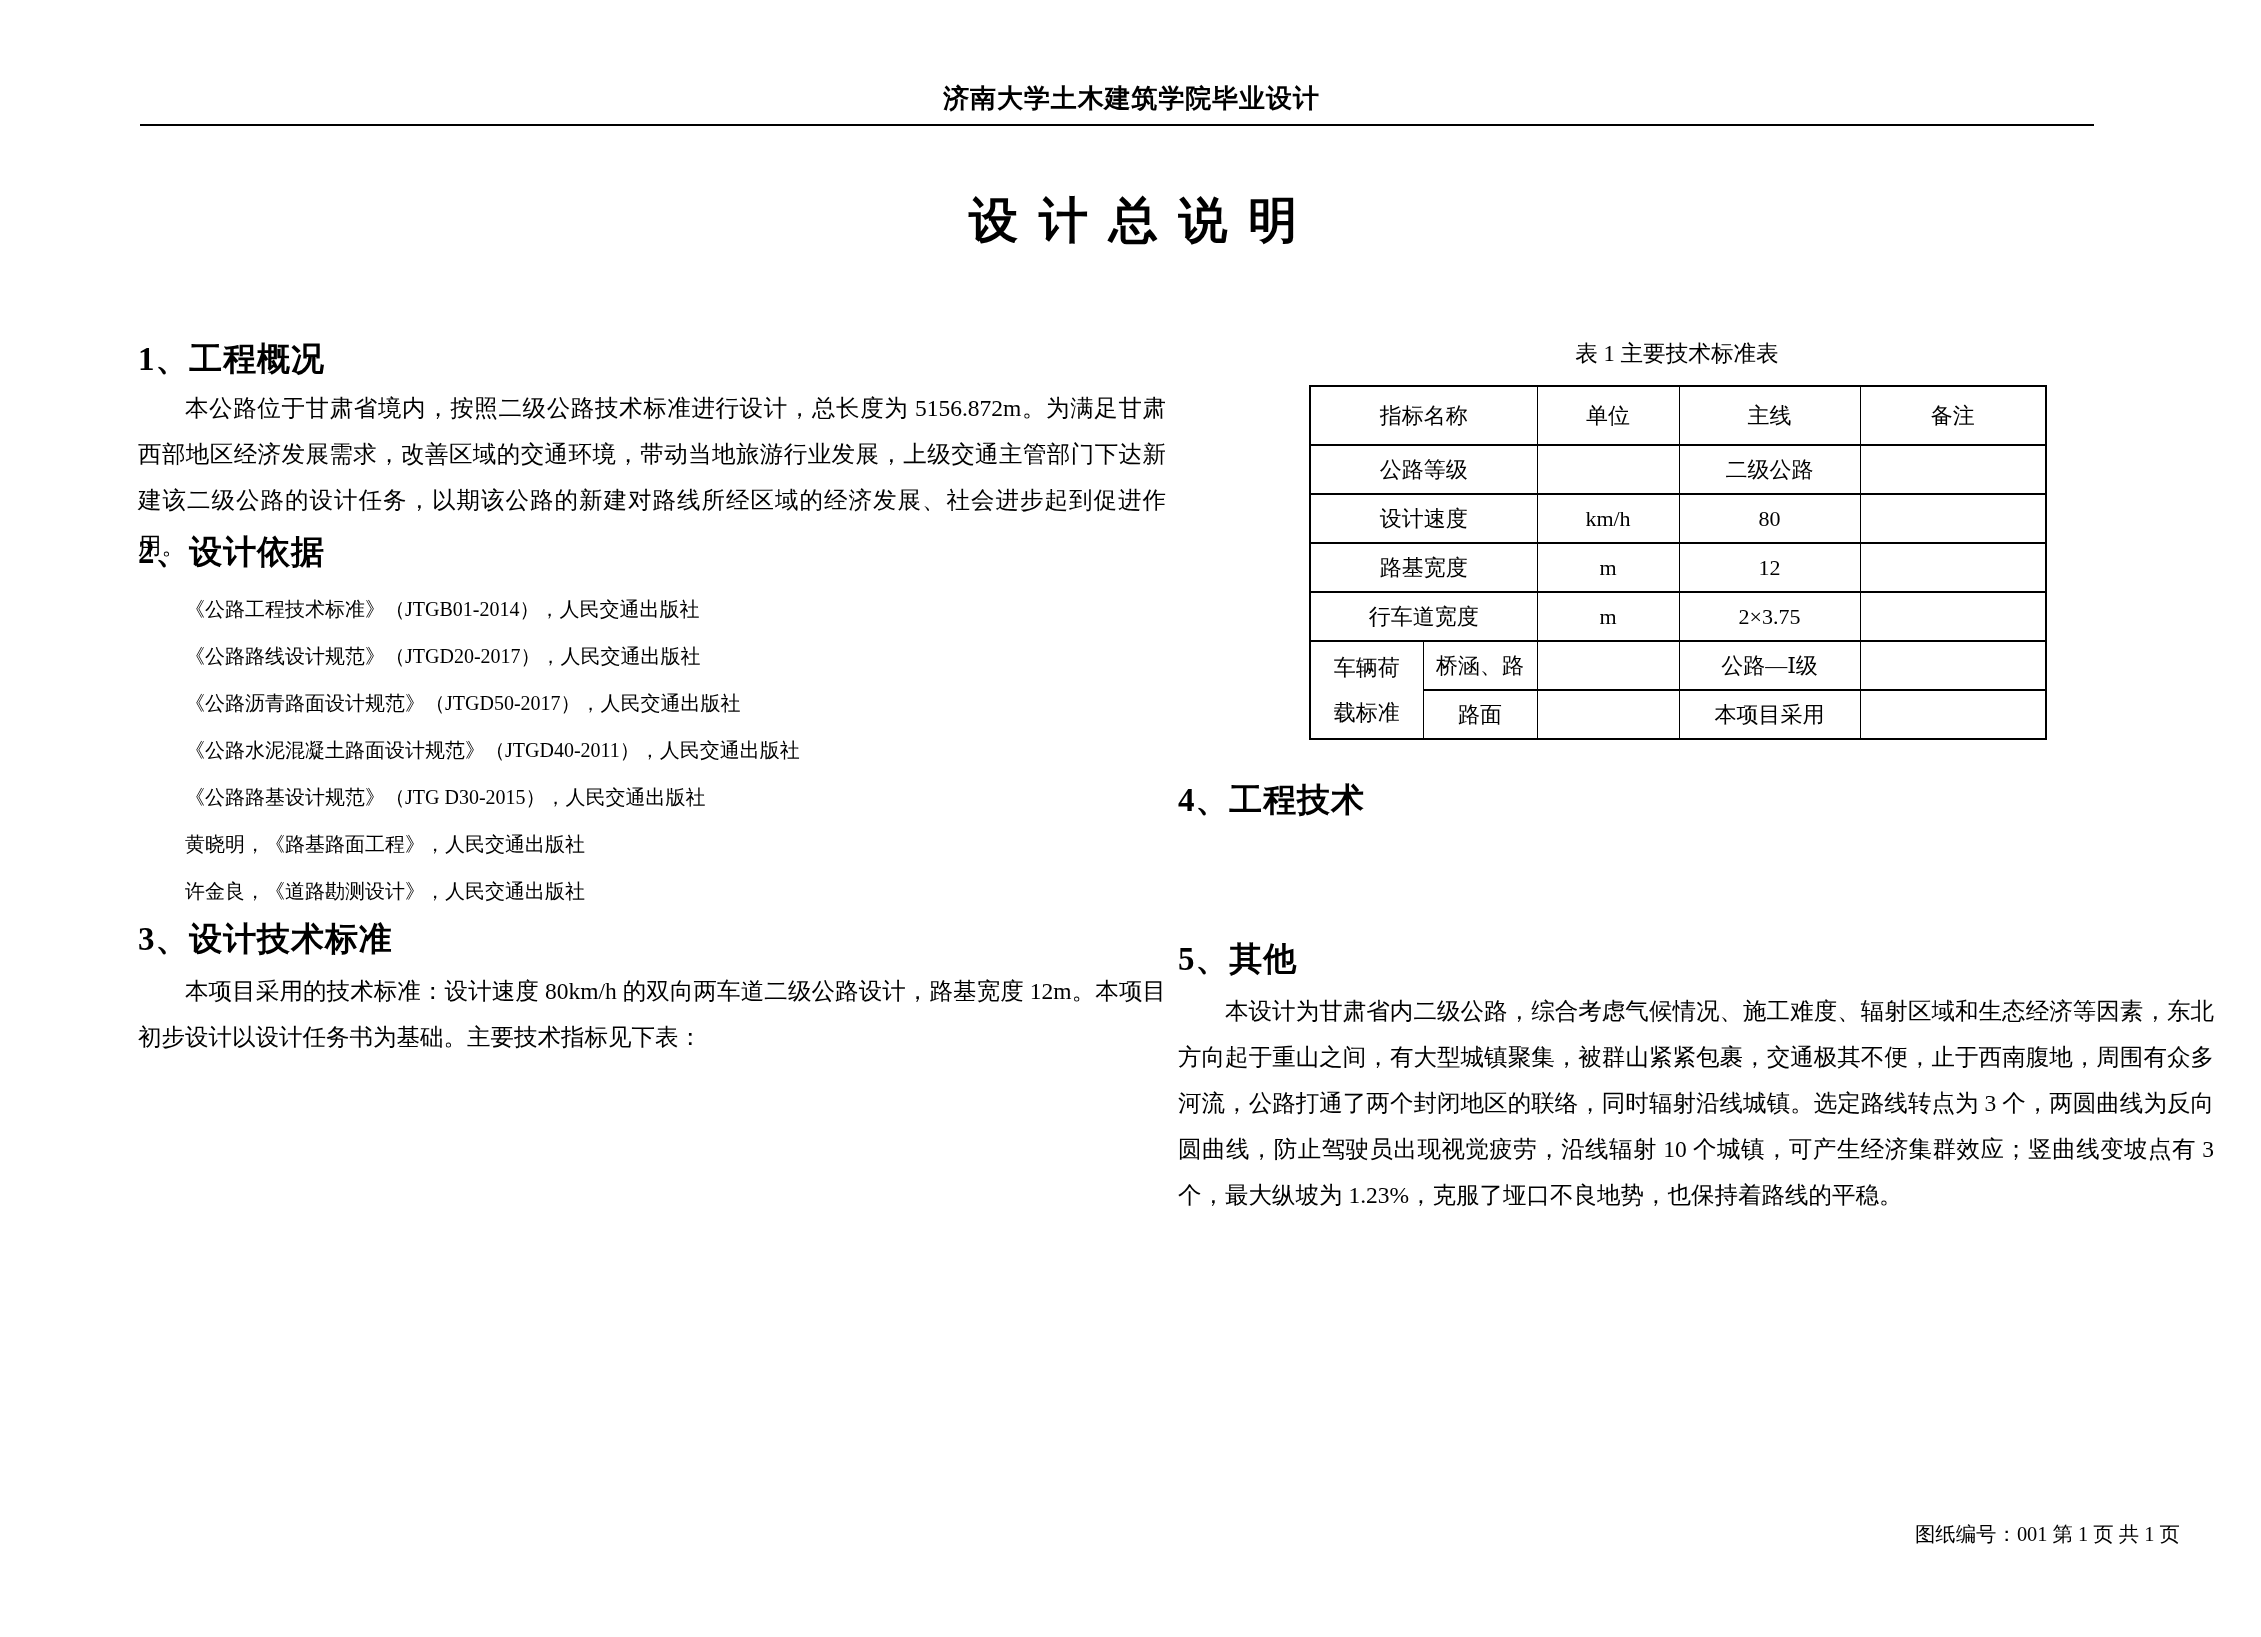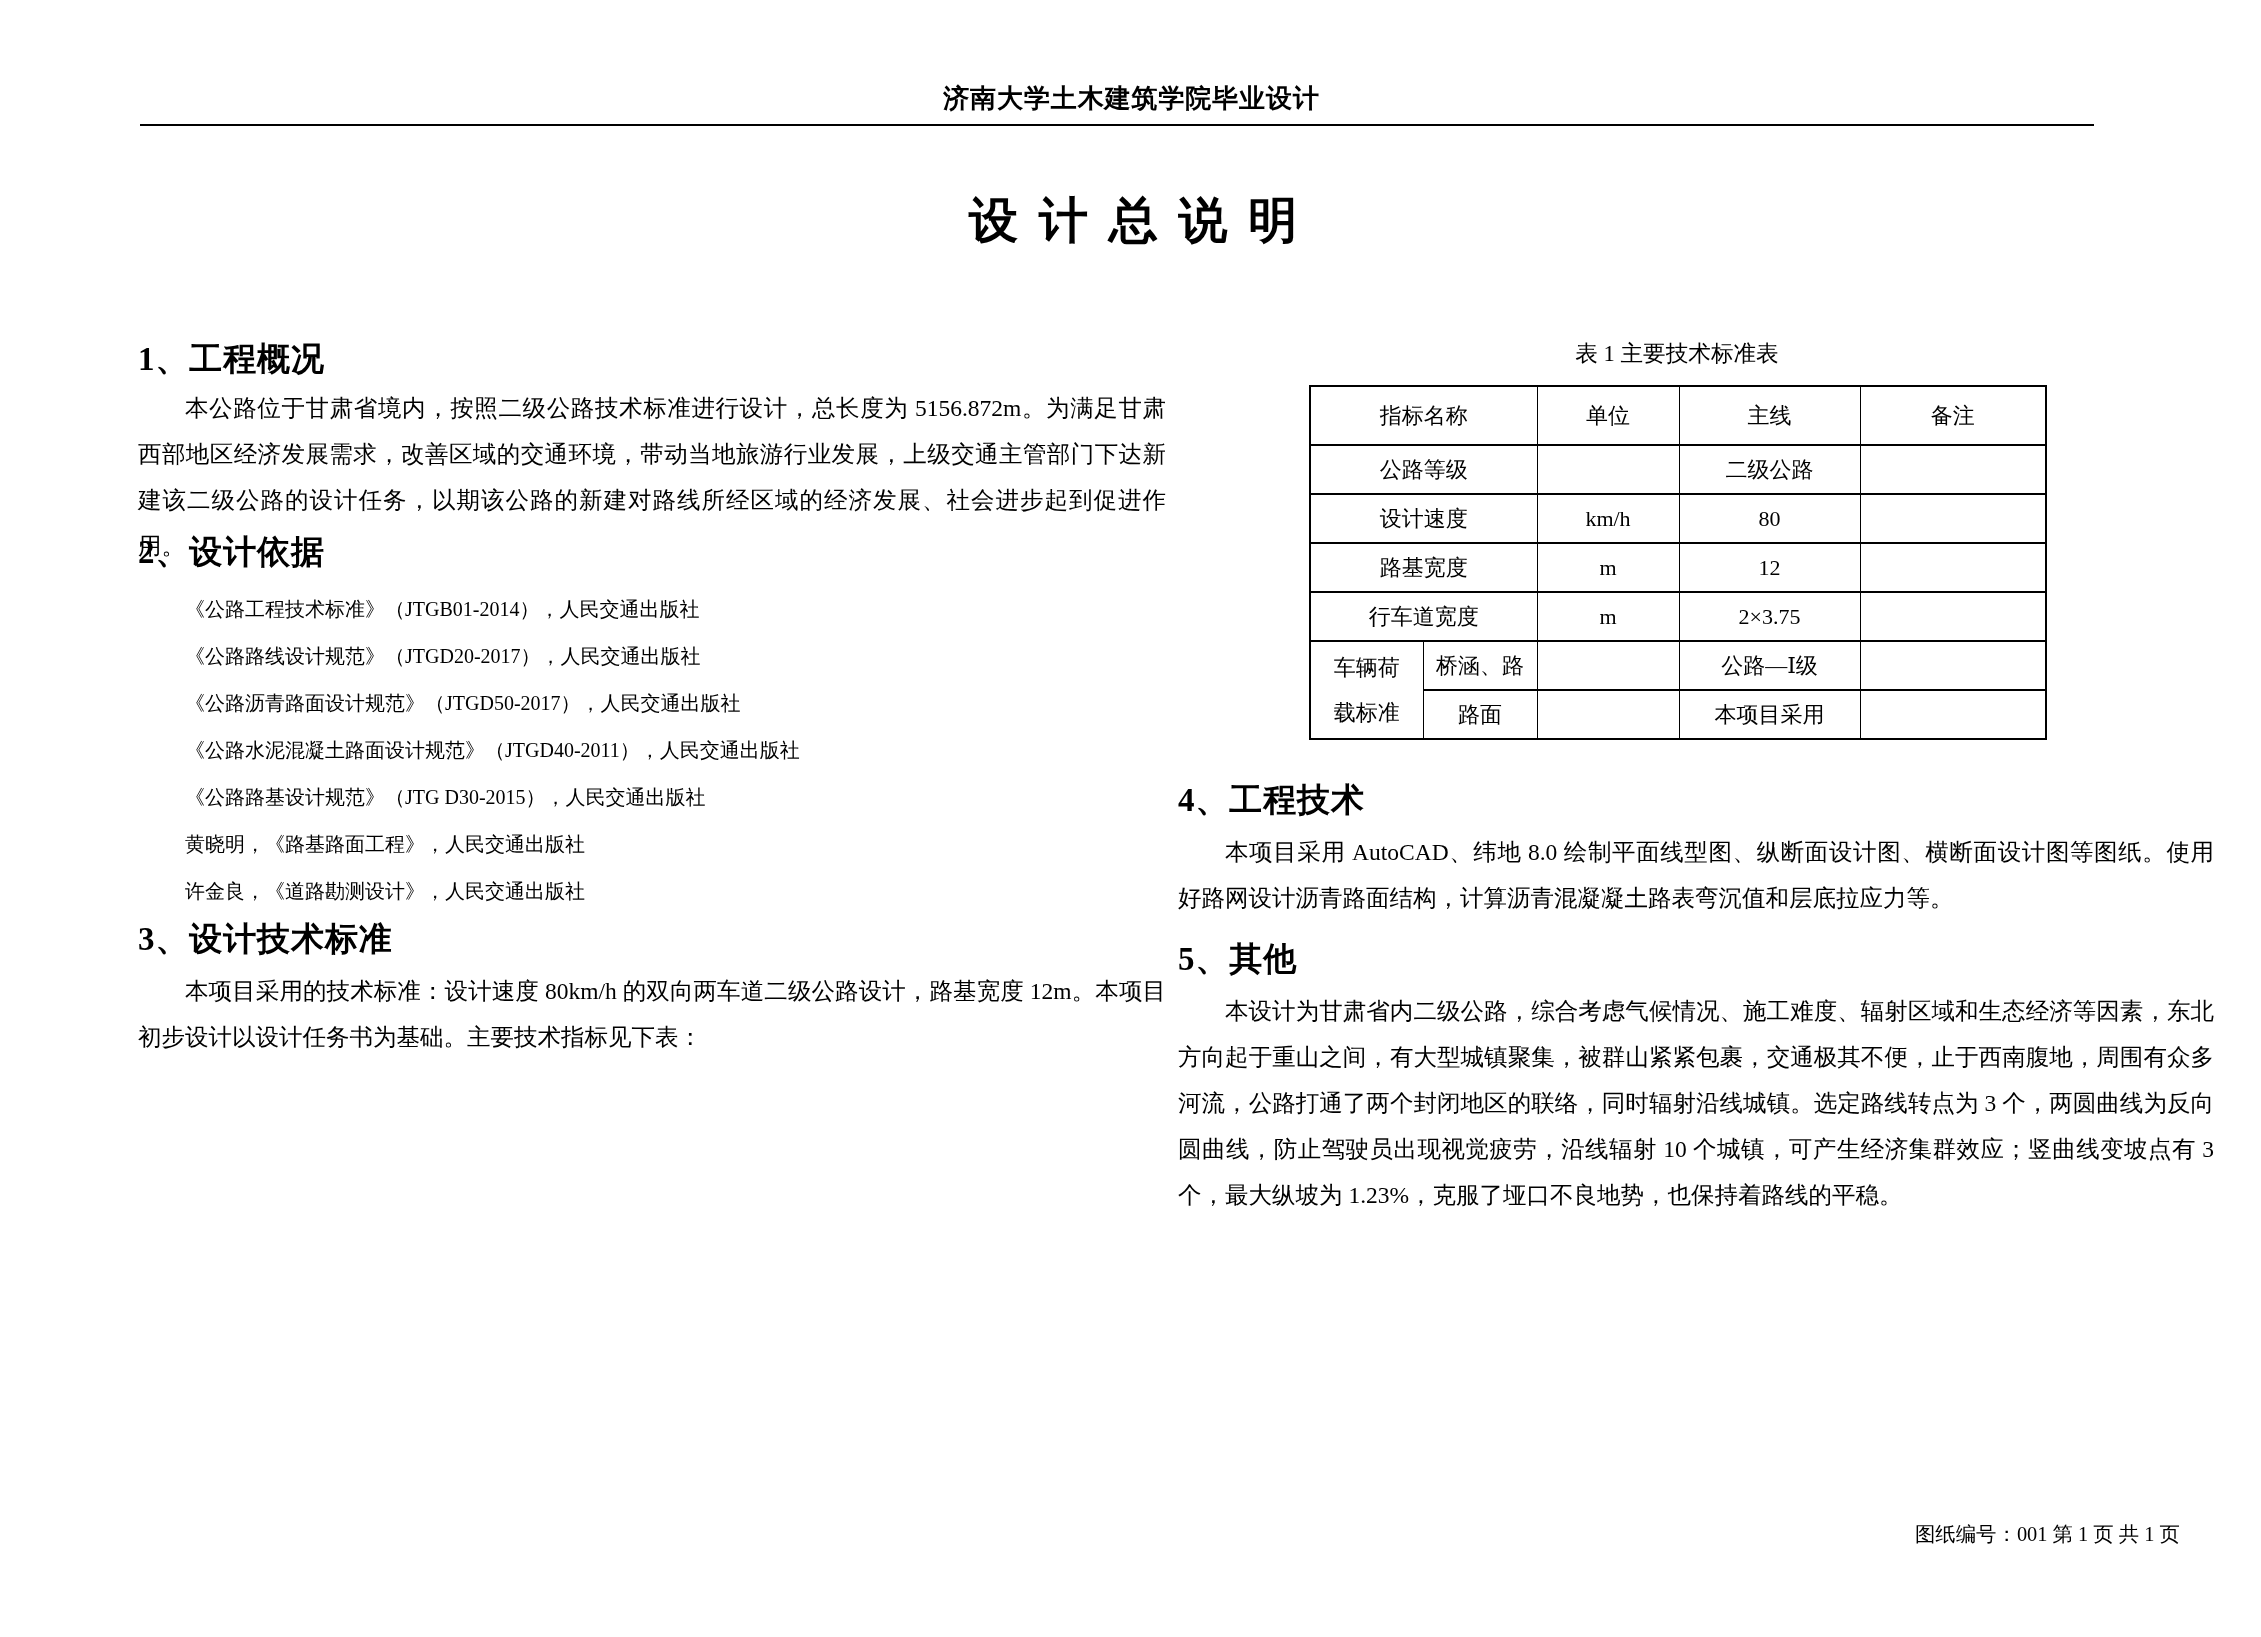--- a/index.html
+++ b/index.html
@@ -137,21 +137,20 @@
     <tr class="r-data">
       <td>路面</td>
       <td></td>
       <td>本项目采用</td>
       <td></td>
     </tr>
   </tbody>
     </table>
 
   <div class="abs sec-h" style="left:1178px;top:778px;">4、工程技术</div>
-  <p class="abs body-p col-w-right" style="left:1178px;top:829px;">本项目采用 AutoCAD、纬地 8.0 绘制平面线型图、纵断面设计图、横断面设计图等图纸。使用好路网设计沥青路面结构，计算沥青混凝凝土路表弯沉值和层底拉应力等。</p>
 
   <div class="abs sec-h" style="left:1178px;top:937px;">5、其他</div>
   <p class="abs body-p col-w-right" style="left:1178px;top:988px;">本设计为甘肃省内二级公路，综合考虑气候情况、施工难度、辐射区域和生态经济等因素，东北方向起于重山之间，有大型城镇聚集，被群山紧紧包裹，交通极其不便，止于西南腹地，周围有众多河流，公路打通了两个封闭地区的联络，同时辐射沿线城镇。选定路线转点为 3 个，两圆曲线为反向圆曲线，防止驾驶员出现视觉疲劳，沿线辐射 10 个城镇，可产生经济集群效应；竖曲线变坡点有 3 个，最大纵坡为 1.23%，克服了垭口不良地势，也保持着路线的平稳。</p>
 
   <div class="abs page-footer">图纸编号：001  第 1 页 共 1 页</div>
 
 </div>
 
 
 </body></html>

